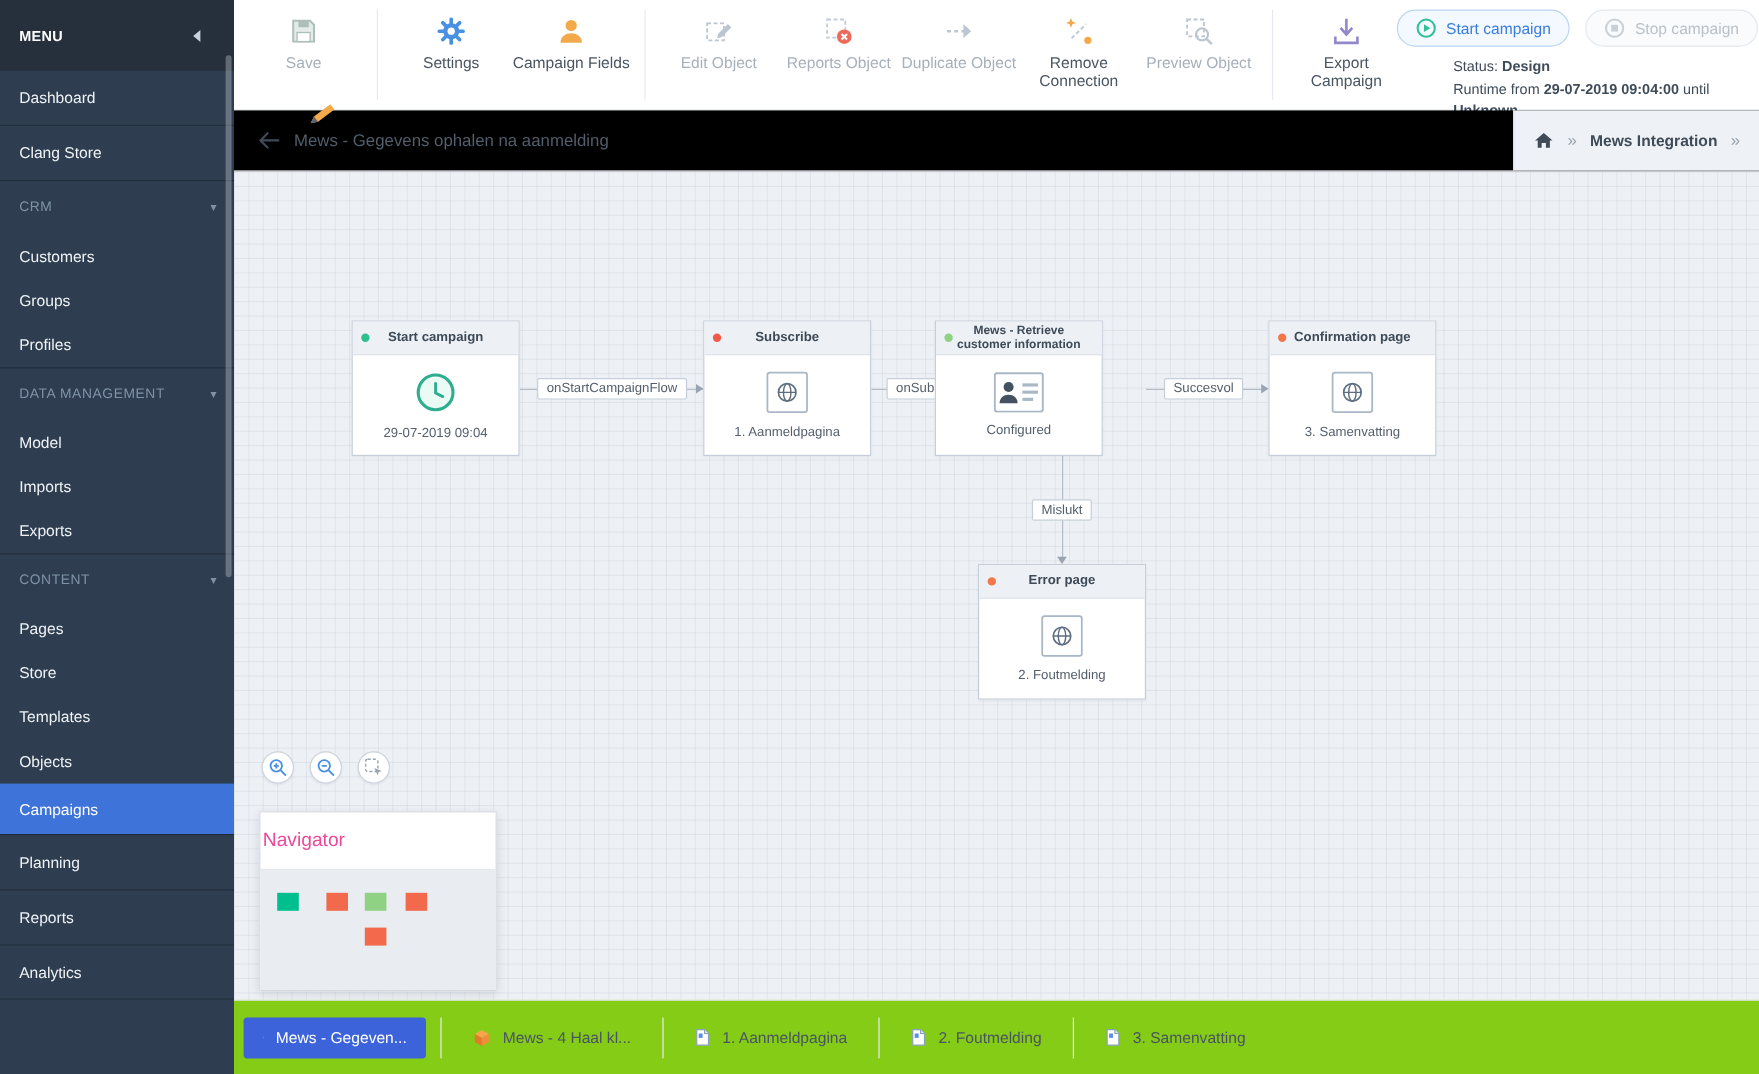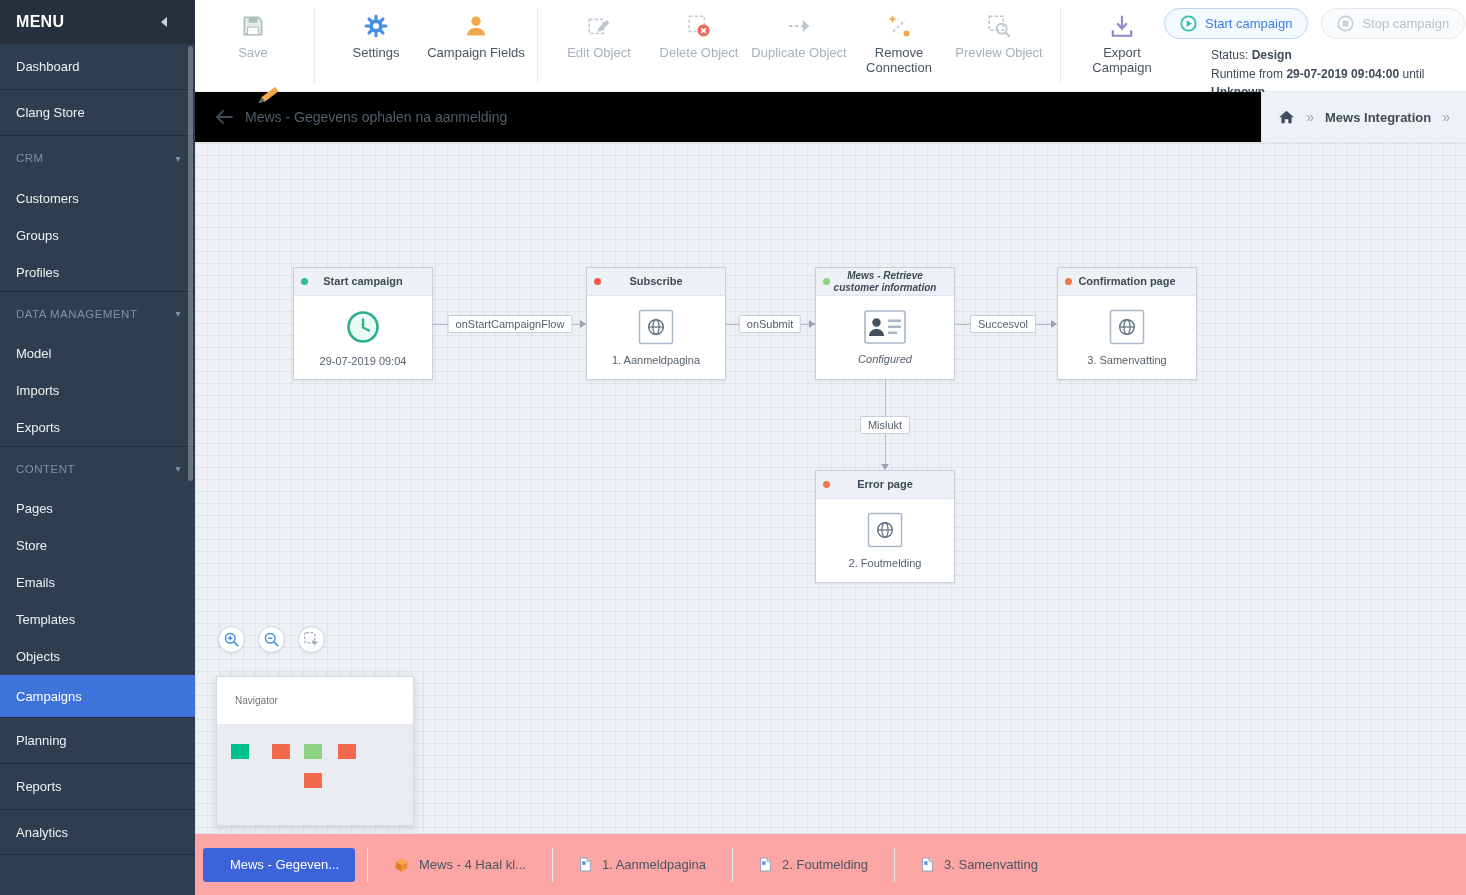--- a/index.html
+++ b/index.html
@@ -1,21 +1,21 @@
 <!DOCTYPE html>
 <html><head>
 <meta charset="utf-8">
 <style>
   * { margin:0; padding:0; box-sizing:border-box; }
   html,body { width:1466px; height:895px; font-family:"Liberation Sans", sans-serif; background:#fff; overflow:hidden; }
   .app { display:flex; width:1466px; height:895px; }
 
   
   .sidebar { position:relative; width:195px; flex-shrink:0; background:#2e3d4f; color:#e9eef3; }
-  .menu-header { height:44px; background:#26303d; display:flex; align-items:center; justify-content:space-between; padding:0 26px 0 16px; font-size:16px; font-weight:bold; color:#fff; letter-spacing:.3px; cursor:pointer; }
+  .menu-header { height:59px; background:#26303d; display:flex; align-items:center; justify-content:space-between; padding:0 26px 0 16px; font-size:12px; font-weight:bold; color:#fff; letter-spacing:.3px; cursor:pointer; }
   .s-item { height:46px; display:flex; align-items:center; padding:0 16px; font-size:13px; color:#eef2f6; cursor:pointer; }
   .s-divb { border-bottom:1px solid rgba(0,0,0,.25); }
   .s-divt { border-top:1px solid rgba(0,0,0,.25); }
   .s-sub { height:37px; }
   .s-section { height:44px; display:flex; align-items:center; justify-content:space-between; padding:0 14px 0 16px; font-size:11.5px; color:#7f93a6; letter-spacing:.5px; cursor:pointer; }
   .chev { font-size:10px; color:#7f93a6; }
   .s-active { background:#3e73d9; color:#fff; height:42px; }
   .scroll-thumb { position:absolute; top:46px; right:2px; width:5px; height:435px; border-radius:3px; background:rgba(255,255,255,.28); }
 
   
@@ -58,26 +58,26 @@
   .node-sub { font-size:11px; color:#55606c; }
   .conn { position:absolute; background:#b4bdc7; }
   .conn.h { height:1px; } .conn.v { width:1px; }
   .arrow-r { position:absolute; width:0; height:0; border-top:4px solid transparent; border-bottom:4px solid transparent; border-left:6px solid #99a4b0; }
   .arrow-d { position:absolute; width:0; height:0; border-left:4px solid transparent; border-right:4px solid transparent; border-top:6px solid #99a4b0; }
   .conn-label { position:absolute; transform:translate(-50%,-50%); background:#fff; border:1px solid #c6cfd9; border-radius:2px; font-size:11px; color:#55606c; padding:2px 7px; white-space:nowrap; cursor:pointer; }
   .zoom-btn { position:absolute; width:27px; height:27px; border-radius:50%; background:#fff; border:1px solid #ccd4dc; display:flex; align-items:center; justify-content:center; cursor:pointer; box-shadow:0 1px 2px rgba(40,55,70,.08); }
 
   
   .navigator { position:absolute; left:21px; top:533px; width:198px; height:150px; background:#fff; border:1px solid #d4dae1; box-shadow:0 2px 8px rgba(31,45,61,.14); }
-  .nav-title { height:48px; display:flex; align-items:center; padding:0 18px; font-size:10px; color:#737373; border-bottom:1px solid #e4e8ed; }
+  .nav-title { height:48px; display:flex; align-items:center; padding:0 2px; font-size:16px; color:#ec4899; border-bottom:1px solid #e4e8ed; }
   .nav-map { position:relative; height:100px; background:#e9edf1; cursor:pointer; }
   .sq { position:absolute; width:18px; height:15px; }
 
   
-  .bottombar { height:62px; background:#fca5a5; border-top:1px solid #dfe4e9; display:flex; align-items:center; padding-left:8px; }
+  .bottombar { height:62px; background:#84cc16; border-top:1px solid #dfe4e9; display:flex; align-items:center; padding-left:8px; }
   .tab { display:flex; align-items:center; gap:10px; height:34px; padding:0 26px; font-size:13px; color:#4a5562; cursor:pointer; white-space:nowrap; }
   .tab.active { background:#3c63d9; border-radius:3px; color:#fff; padding:0 16px; margin-right:12px; max-width:152px; overflow:hidden; }
   .tsep { width:1px; height:34px; background:#e6eaee; }
 </style>
 </head>
 <body>
 
 <div class="app">
 
   <aside class="sidebar">
@@ -124,23 +124,20 @@
           <span>CONTENT</span>
           <span class="chev">▾</span>
         </div>
       <div class="s-item s-sub">
           <span>Pages</span>
         </div>
       <div class="s-item s-sub">
           <span>Store</span>
         </div>
       <div class="s-item s-sub">
-          <span>Emails</span>
-        </div>
-      <div class="s-item s-sub">
           <span>Templates</span>
         </div>
       <div class="s-item s-sub">
           <span>Objects</span>
         </div>
       <div class="s-item s-active">
           <span>Campaigns</span>
         </div>
       <div class="s-item s-divt">
           <span>Planning</span>
@@ -194,21 +191,21 @@
             <path d="M11.5 14l7.5-7.5 2.6 2.6-7.5 7.5-3.4.8z" fill="#bcc6d0"></path>
           </svg>
         <span class="tlabel">Edit Object</span>
       </div>
       <div class="tool disabled">
         <svg width="26" height="26" viewBox="0 0 24 24">
             <rect x="3" y="3" width="14" height="14" fill="none" stroke="#c3ccd5" stroke-width="1.4" stroke-dasharray="3 2"></rect>
             <circle cx="16.2" cy="16.2" r="5.6" fill="#f06a5a"></circle>
             <path d="M14.1 14.1l4.2 4.2M18.3 14.1l-4.2 4.2" stroke="#fff" stroke-width="1.6"></path>
           </svg>
-        <span class="tlabel">Delete Object</span>
+        <span class="tlabel">Reports Object</span>
       </div>
       <div class="tool disabled">
         <svg width="26" height="26" viewBox="0 0 24 24">
             <path d="M3 12h13" stroke="#bcc6d0" stroke-width="2" stroke-dasharray="3 2.5" fill="none"></path>
             <path d="M15.5 6.5l6 5.5-6 5.5z" fill="#bcc6d0"></path>
           </svg>
         <span class="tlabel">Duplicate Object</span>
       </div>
       <div class="tool">
         <svg width="26" height="26" viewBox="0 0 24 24">
@@ -322,21 +319,21 @@
           <svg width="36" height="36" viewBox="0 0 36 36">
               <rect x="1.5" y="1.5" width="33" height="33" rx="2" fill="#fff" stroke="#a9b7c6" stroke-width="1.5"></rect>
               <circle cx="18" cy="18" r="7.3" fill="none" stroke="#5d6e80" stroke-width="1.4"></circle>
               <ellipse cx="18" cy="18" rx="3.1" ry="7.3" fill="none" stroke="#5d6e80" stroke-width="1.2"></ellipse>
               <path d="M10.7 18h14.6" stroke="#5d6e80" stroke-width="1.2"></path>
             </svg>
           <span class="node-sub">1. Aanmeldpagina</span>
         </div>
       </div>
 
-      <div class="node two-line" style="left:620px; top:124px;font-style:italic;">
+      <div class="node two-line" style="left:584px; top:124px;">
         <div class="node-h">
           <span class="dot" style="background-color: rgb(143, 210, 131);"></span>
           <span class="ttl">Mews - Retrieve customer information</span>
         </div>
         <div class="node-b">
           <svg width="42" height="34" viewBox="0 0 42 34">
               <rect x="1" y="1" width="40" height="32" rx="2" fill="#fff" stroke="#a9b7c6" stroke-width="1.6"></rect>
               <circle cx="12.5" cy="12.5" r="4.2" fill="#44525f"></circle>
               <path d="M5 26c0-4.3 3.3-7 7.5-7s7.5 2.7 7.5 7z" fill="#44525f"></path>
               <rect x="24" y="9.5" width="13" height="2.6" fill="#a9b7c6"></rect>

